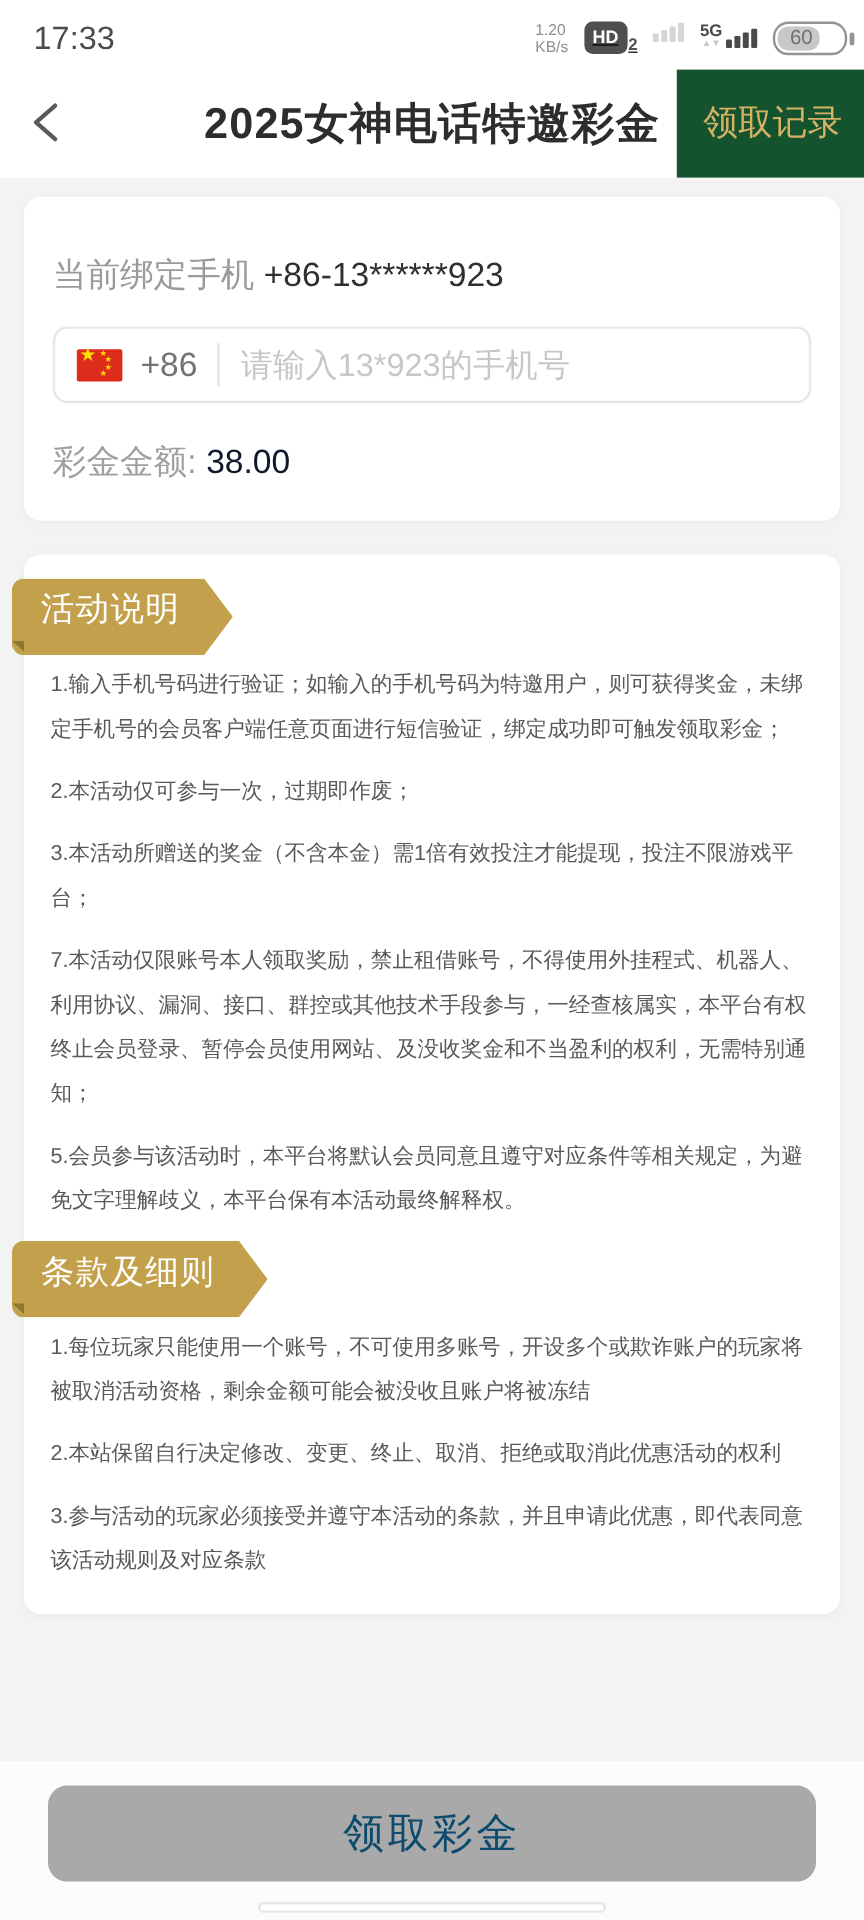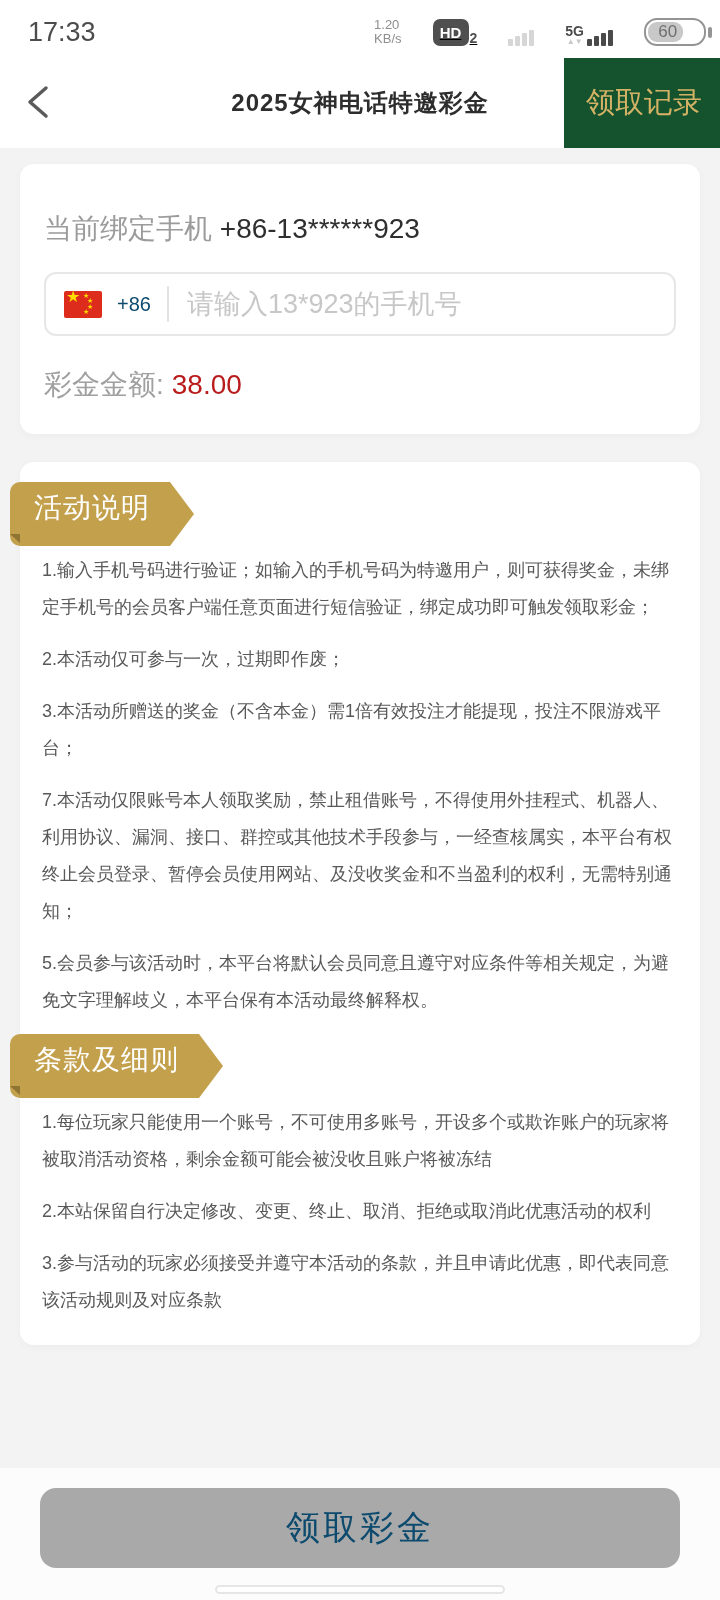--- a/index.html
+++ b/index.html
@@ -9,62 +9,62 @@
     background:#f3f3f3;
     font-family:"Liberation Sans","DejaVu Sans",sans-serif;
     -webkit-font-smoothing:antialiased;
   }
 
   
   .topzone { background:#ffffff; height:148px; }
 
   .status-bar { height:58px; display:flex; justify-content:space-between; align-items:center; padding:6px 14px 0 28px; }
   .time { font-size:27px; color:#4c4c4c; }
-  .status-right { display:flex; align-items:flex-end; gap:31px; }
+  .status-right { display:flex; align-items:flex-start; gap:13px; }
   .net-speed { font-size:13px; line-height:14px; color:#8e8e8e; text-align:left; }
   .hd-wrap { display:flex; align-items:flex-end;text-decoration:underline; }
   .hd-box { width:36px; height:27px; background:#4f4f4f; border-radius:7px; color:#fff; font-size:15px; font-weight:bold; display:flex; align-items:center; justify-content:center; }
   .hd-sub { font-size:14px; font-weight:bold; color:#4f4f4f; margin-left:1px; }
   .bars { display:flex; align-items:flex-end; gap:2px; height:17px; }
   .bars i { display:block; width:5px; border-radius:1px; }
   .bars.faint i { background:#d6d6d6; }
   .bars.dark i { background:#4a4a4a; }
   .b1{height:7px;} .b2{height:10px;} .b3{height:13px;} .b4{height:16px;}
   .sim2 { display:flex; align-items:flex-end; gap:3px; }
   .sim2-left { display:flex; flex-direction:column; align-items:center; line-height:1; }
   .net-type { font-size:14px; font-weight:bold; color:#4a4a4a; }
   .net-arrows { font-size:8px; color:#c8c8c8; line-height:8px; }
   .battery { position:relative; width:62px; height:28px; border:2.5px solid #949494; border-radius:13px; margin-right:0; }
   .battery-fill { position:absolute; left:2px; top:2px; bottom:2px; width:60%; background:#c8c8c8; border-radius:9px; }
   .battery-num { position:absolute; left:0; top:0; width:75%; height:100%; display:flex; align-items:center; justify-content:center; font-size:17px; color:#6f6f6f; }
   .battery-nub { position:absolute; right:-8px; top:7px; width:4px; height:11px; background:#949494; border-radius:2px; }
 
   .header { height:90px; position:relative; display:flex; align-items:center; justify-content:center; }
   .back-btn { position:absolute; left:16px; top:22px; width:44px; height:44px; display:flex; align-items:center; justify-content:center; }
-  .page-title { font-size:24px; font-weight:bold; color:#2d2d2d; letter-spacing:1px; }
+  .page-title { font-size:36px; font-weight:bold; color:#2d2d2d; letter-spacing:1px; }
   .header-action { position:absolute; right:0; top:0; height:90px; display:flex; align-items:center; padding:0 18px 0 22px; background:#14532d; font-size:29px; color:#d3b265; }
 
   
   .content { padding:16px 20px 0; }
   .card { background:#ffffff; border-radius:14px; box-shadow:0 2px 8px rgba(0,0,0,0.03); }
 
   .card-bind { padding:46px 24px 30px; }
   .bind-line { font-size:28px; color:#9b9b9b; }
   .bind-phone { color:#2f2f2f; }
   .input-row { margin-top:24px; height:64px; border:2px solid #e7e7e7; border-radius:12px; display:flex; align-items:center; padding:0 18px; background:#fff; }
   .flag { position:relative; width:38px; height:27px; background:#dd2c1c; border-radius:2px; overflow:hidden; flex:none; }
   .flag-star-big { position:absolute; left:2px; top:-2px; color:#ffde00; font-size:16px; line-height:16px; }
   .flag-star-small { position:absolute; color:#ffde00; font-size:7px; line-height:7px; }
   .fs1{left:19px;top:1px;} .fs2{left:23px;top:6px;} .fs3{left:23px;top:12px;} .fs4{left:19px;top:17px;}
-  .dial-code { font-size:20px; color:#0c4a6e; margin:0 16px 0 15px; }
+  .dial-code { font-size:28px; color:#737373; margin:0 16px 0 15px; }
   .input-divider { width:2px; height:36px; background:#e3e3e3; margin-right:18px; flex:none; }
   .phone-input { flex:1; border:none; outline:none; font-size:27px; color:#333; background:transparent; min-width:0; }
   .phone-input::placeholder { color:#c7c7c7; }
   .amount-row { margin-top:30px; font-size:28px; color:#a0a0a0; }
-  .amount-value { color:#b91c1c; margin-left:8px; }
+  .amount-value { color:#0f172a; margin-left:8px; }
 
   .card-rules { margin-top:28px; padding:20px 22px 26px; position:relative; }
   .section-head { position:relative; height:62px; margin-bottom:8px; }
   .section-head.second { margin-top:6px; }
   .ribbon { position:absolute; left:-32px; top:0; height:64px; line-height:52px; background:#c3a04b; color:#ffffff; font-size:28px; letter-spacing:1px; padding:0 44px 0 24px; border-radius:10px 0 0 10px;
     clip-path:polygon(0 0, calc(100% - 24px) 0, 100% 50%, calc(100% - 24px) 100%, 0 100%); }
   .ribbon-fold { position:absolute; left:-32px; top:52px; width:10px; height:9px; background:#8f7432;
     clip-path:polygon(0 0, 100% 0, 100% 100%); }
   .rule-text { font-size:18px; line-height:37px; color:#595959; margin-bottom:15px; }
   .rule-text:last-child { margin-bottom:0; }

